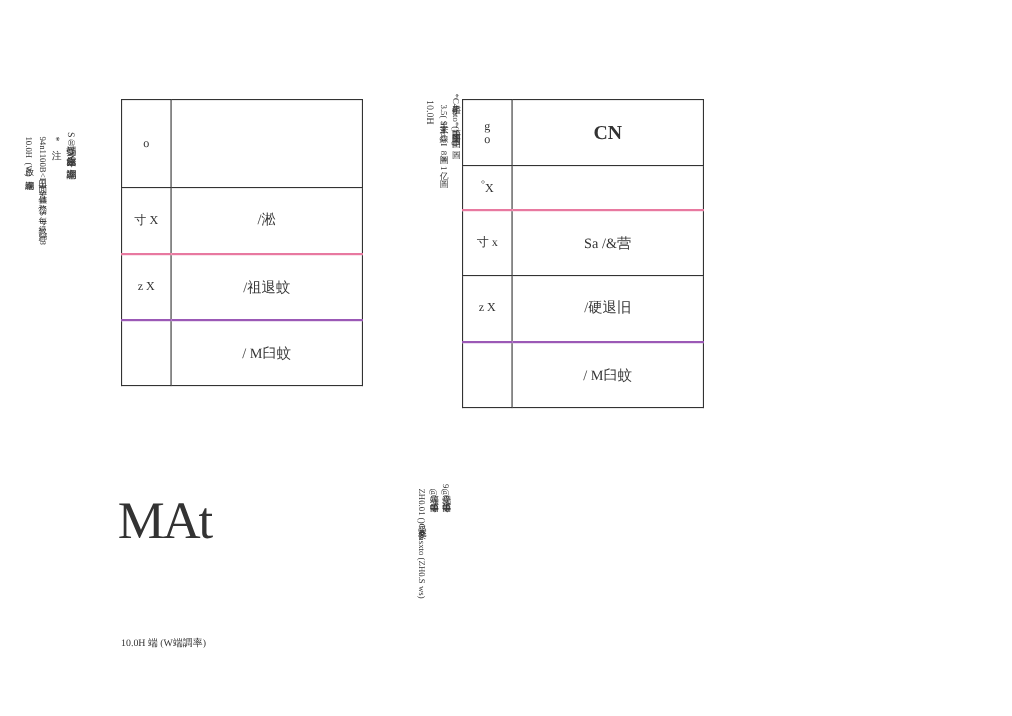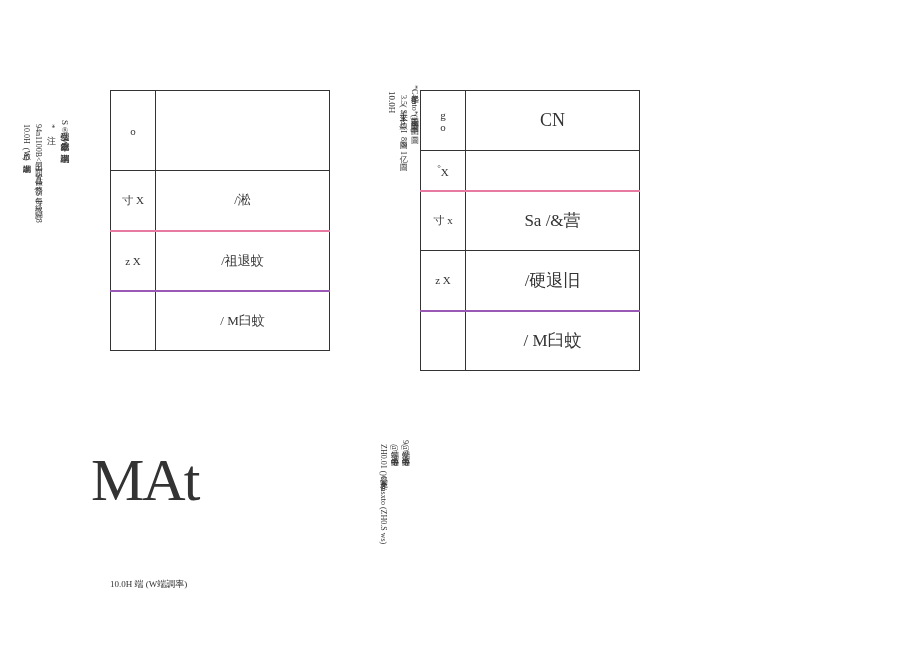--- a/index.html
+++ b/index.html
@@ -109,42 +109,42 @@
     .right-table .row-label {
       width: 45px;
       text-align: center;
       vertical-align: middle;
       font-size: 11px;
     }
 
     .right-table .row-value {
       text-align: center;
       vertical-align: middle;
-      font-size: 17px;
+      font-size: 13px;
     }
 
     
     .sidebar-left {
       position: absolute;
       left: 20px;
       top: 120px;
       writing-mode: vertical-rl;
       text-orientation: mixed;
       font-size: 9px;
       color: #333;
       height: 400px;
       line-height: 1.5;
     }
 
     
     .mat-text-area {
       position: absolute;
-      left: 91px;
+      left: 107px;
       top: 446px;
-      font-size: 60px;
+      font-size: 48px;
       font-weight: 400;
       color: #333;
       font-family: serif;
       letter-spacing: -2px;
       text-align: right;
     }
 
     .tall-cell {
       height: 80px;
     }
@@ -226,21 +226,21 @@
     <div style="font-size:8px; margin-top:4px;">ZH0.01 受(支)要C4msxto (ZH0.S ws)</div>
   </div>
 
   <div class="right-table-container">
     <table class="right-table">
       <tbody>
         <tr>
           <td class="row-label medium-cell">
             g<br>o
           </td>
-          <td class="row-value medium-cell" style="font-size:18px; font-weight:normal;">
+          <td class="row-value medium-cell" style="font-size:18px; font-weight:bold;">
             <span>CN</span>
           </td>
         </tr>
         <tr>
           <td class="row-label small-cell pink-border-bottom">
             <span style="vertical-align:super; font-size:9px;">°</span>X
           </td>
           <td class="row-value small-cell pink-border-bottom"></td>
         </tr>
         <tr>

